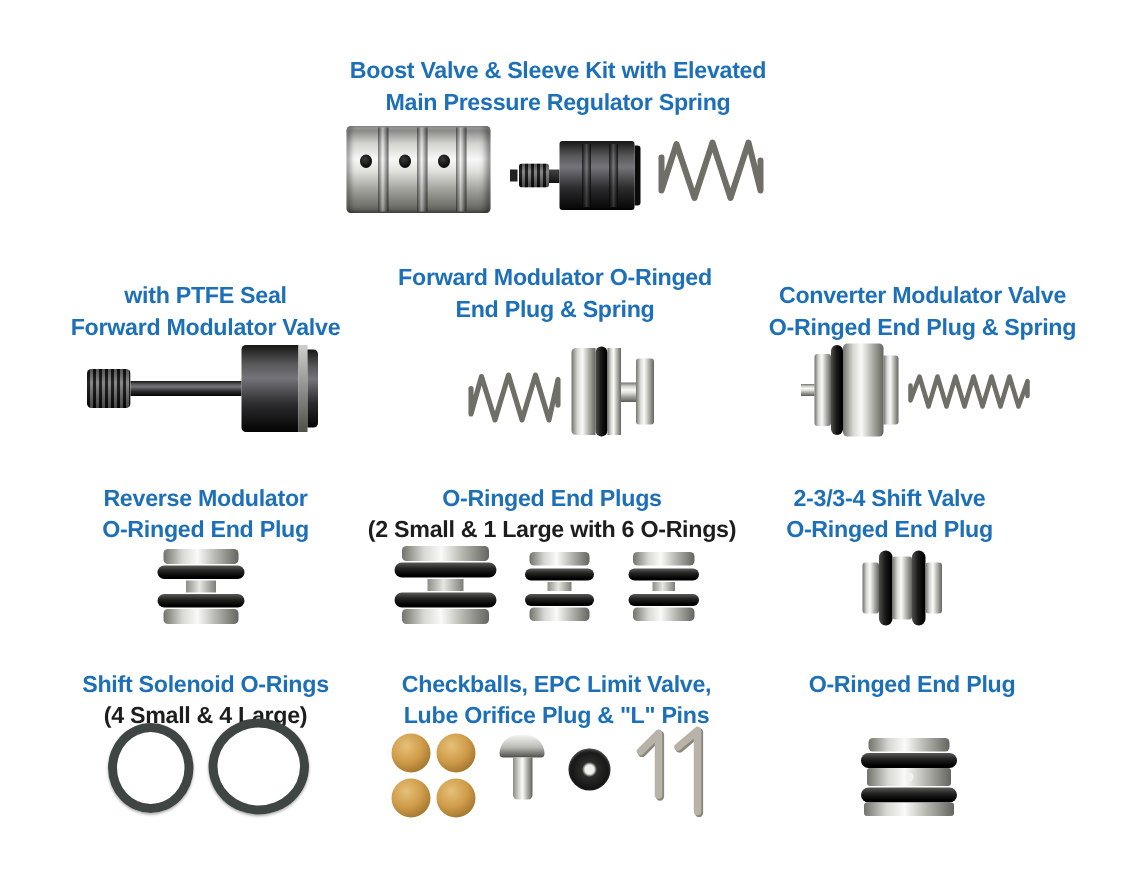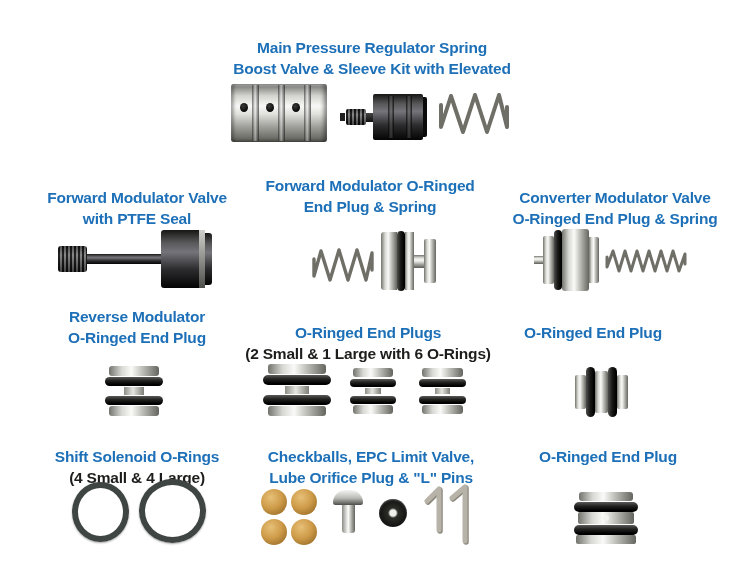--- a/index.html
+++ b/index.html
@@ -75,22 +75,22 @@
   svg{display:block;}
 </style>
 </head>
 <body>
 
 <div class="canvas">
 
   
   <div class="sec">
     <div class="title" style="left:192px;top:37px;width:360px">
+      <div>Boost Valve &amp; Sleeve Kit with Elevated</div>
       <div>Main Pressure Regulator Spring</div>
-      <div>Boost Valve &amp; Sleeve Kit with Elevated</div>
     </div>
     <div class="part" style="left:231px;top:84px;width:96px;height:58px">
       <div class="sleeve metal-h">
         <div class="groove" style="left:21px"></div>
         <div class="groove" style="left:47px"></div>
         <div class="groove" style="left:73px"></div>
         <div class="holedot" style="left:9px"></div>
         <div class="holedot" style="left:35px"></div>
         <div class="holedot" style="left:61px"></div>
       </div>
@@ -108,22 +108,22 @@
     <div class="part" style="left:436px;top:85px">
       <svg width="76" height="56" viewBox="0 0 76 56">
         <polyline points="5,20 5,42 15,11 27,47 39,10 51,47 63,10 71,42 71,22" fill="none" stroke="#6f6f68" stroke-width="4" stroke-linecap="round" stroke-linejoin="round"></polyline>
       </svg>
     </div>
   </div>
 
   
   <div class="sec">
     <div class="title" style="left:15px;top:187px;width:244px">
+      <div>with PTFE Seal</div>
       <div>Forward Modulator Valve</div>
-      <div>with PTFE Seal</div>
     </div>
     <div class="part" style="left:58px;top:229px;width:154px;height:60px;display:flex;align-items:center">
       <div class="ridged" style="width:30px;height:26px;border-radius:3px"></div>
       <div class="dark-h" style="width:78px;height:10px"></div>
       <div class="dark-h" style="width:40px;height:58px;border-radius:3px 0 0 3px"></div>
       <div style="width:7px;height:58px;background:linear-gradient(180deg,#cfcfcb,#8f8f8b 50%,#4f4f4b)"></div>
       <div class="dark-h" style="width:7px;height:52px;border-radius:0 3px 3px 0"></div>
     </div>
   </div>
 
@@ -162,21 +162,21 @@
     </div>
     <div class="part" style="left:604px;top:246px">
       <svg width="86" height="30" viewBox="0 0 86 30">
         <polyline points="3,11 3,21 9,5 15,25 21,5 27,25 33,5 39,25 45,5 51,25 57,5 63,25 69,5 75,25 81,8 81,18" fill="none" stroke="#6f6f68" stroke-width="3" stroke-linecap="round" stroke-linejoin="round"></polyline>
       </svg>
     </div>
   </div>
 
   
   <div class="sec">
-    <div class="title" style="left:15px;top:306px;width:244px">
+    <div class="title" style="left:15px;top:322px;width:244px">
       <div>Reverse Modulator</div>
       <div>O-Ringed End Plug</div>
     </div>
     <div class="part" style="left:105px;top:366px;width:58px;height:50px">
       <div class="plugv">
         <div class="cap metal-v"></div>
         <div class="ring oring-h"></div>
         <div class="neck"></div>
         <div class="ring oring-h"></div>
         <div class="cap metal-v"></div>
@@ -215,20 +215,21 @@
         <div class="neck"></div>
         <div class="ring oring-h"></div>
         <div class="cap metal-v"></div>
       </div>
     </div>
   </div>
 
   
   <div class="sec">
     <div class="title" style="left:490px;top:322px;width:206px">
+      <div>2-3/3-4 Shift Valve</div>
       <div>O-Ringed End Plug</div>
     </div>
     <div class="part" style="left:575px;top:366px;width:54px;height:52px">
       <div class="plugh">
         <div class="metal-v" style="width:11px;height:34px;border-radius:2px"></div>
         <div class="oring-v" style="width:9px;height:50px"></div>
         <div class="metal-v" style="width:13px;height:42px;border-radius:2px"></div>
         <div class="oring-v" style="width:9px;height:50px"></div>
         <div class="metal-v" style="width:11px;height:34px;border-radius:2px"></div>
       </div>

